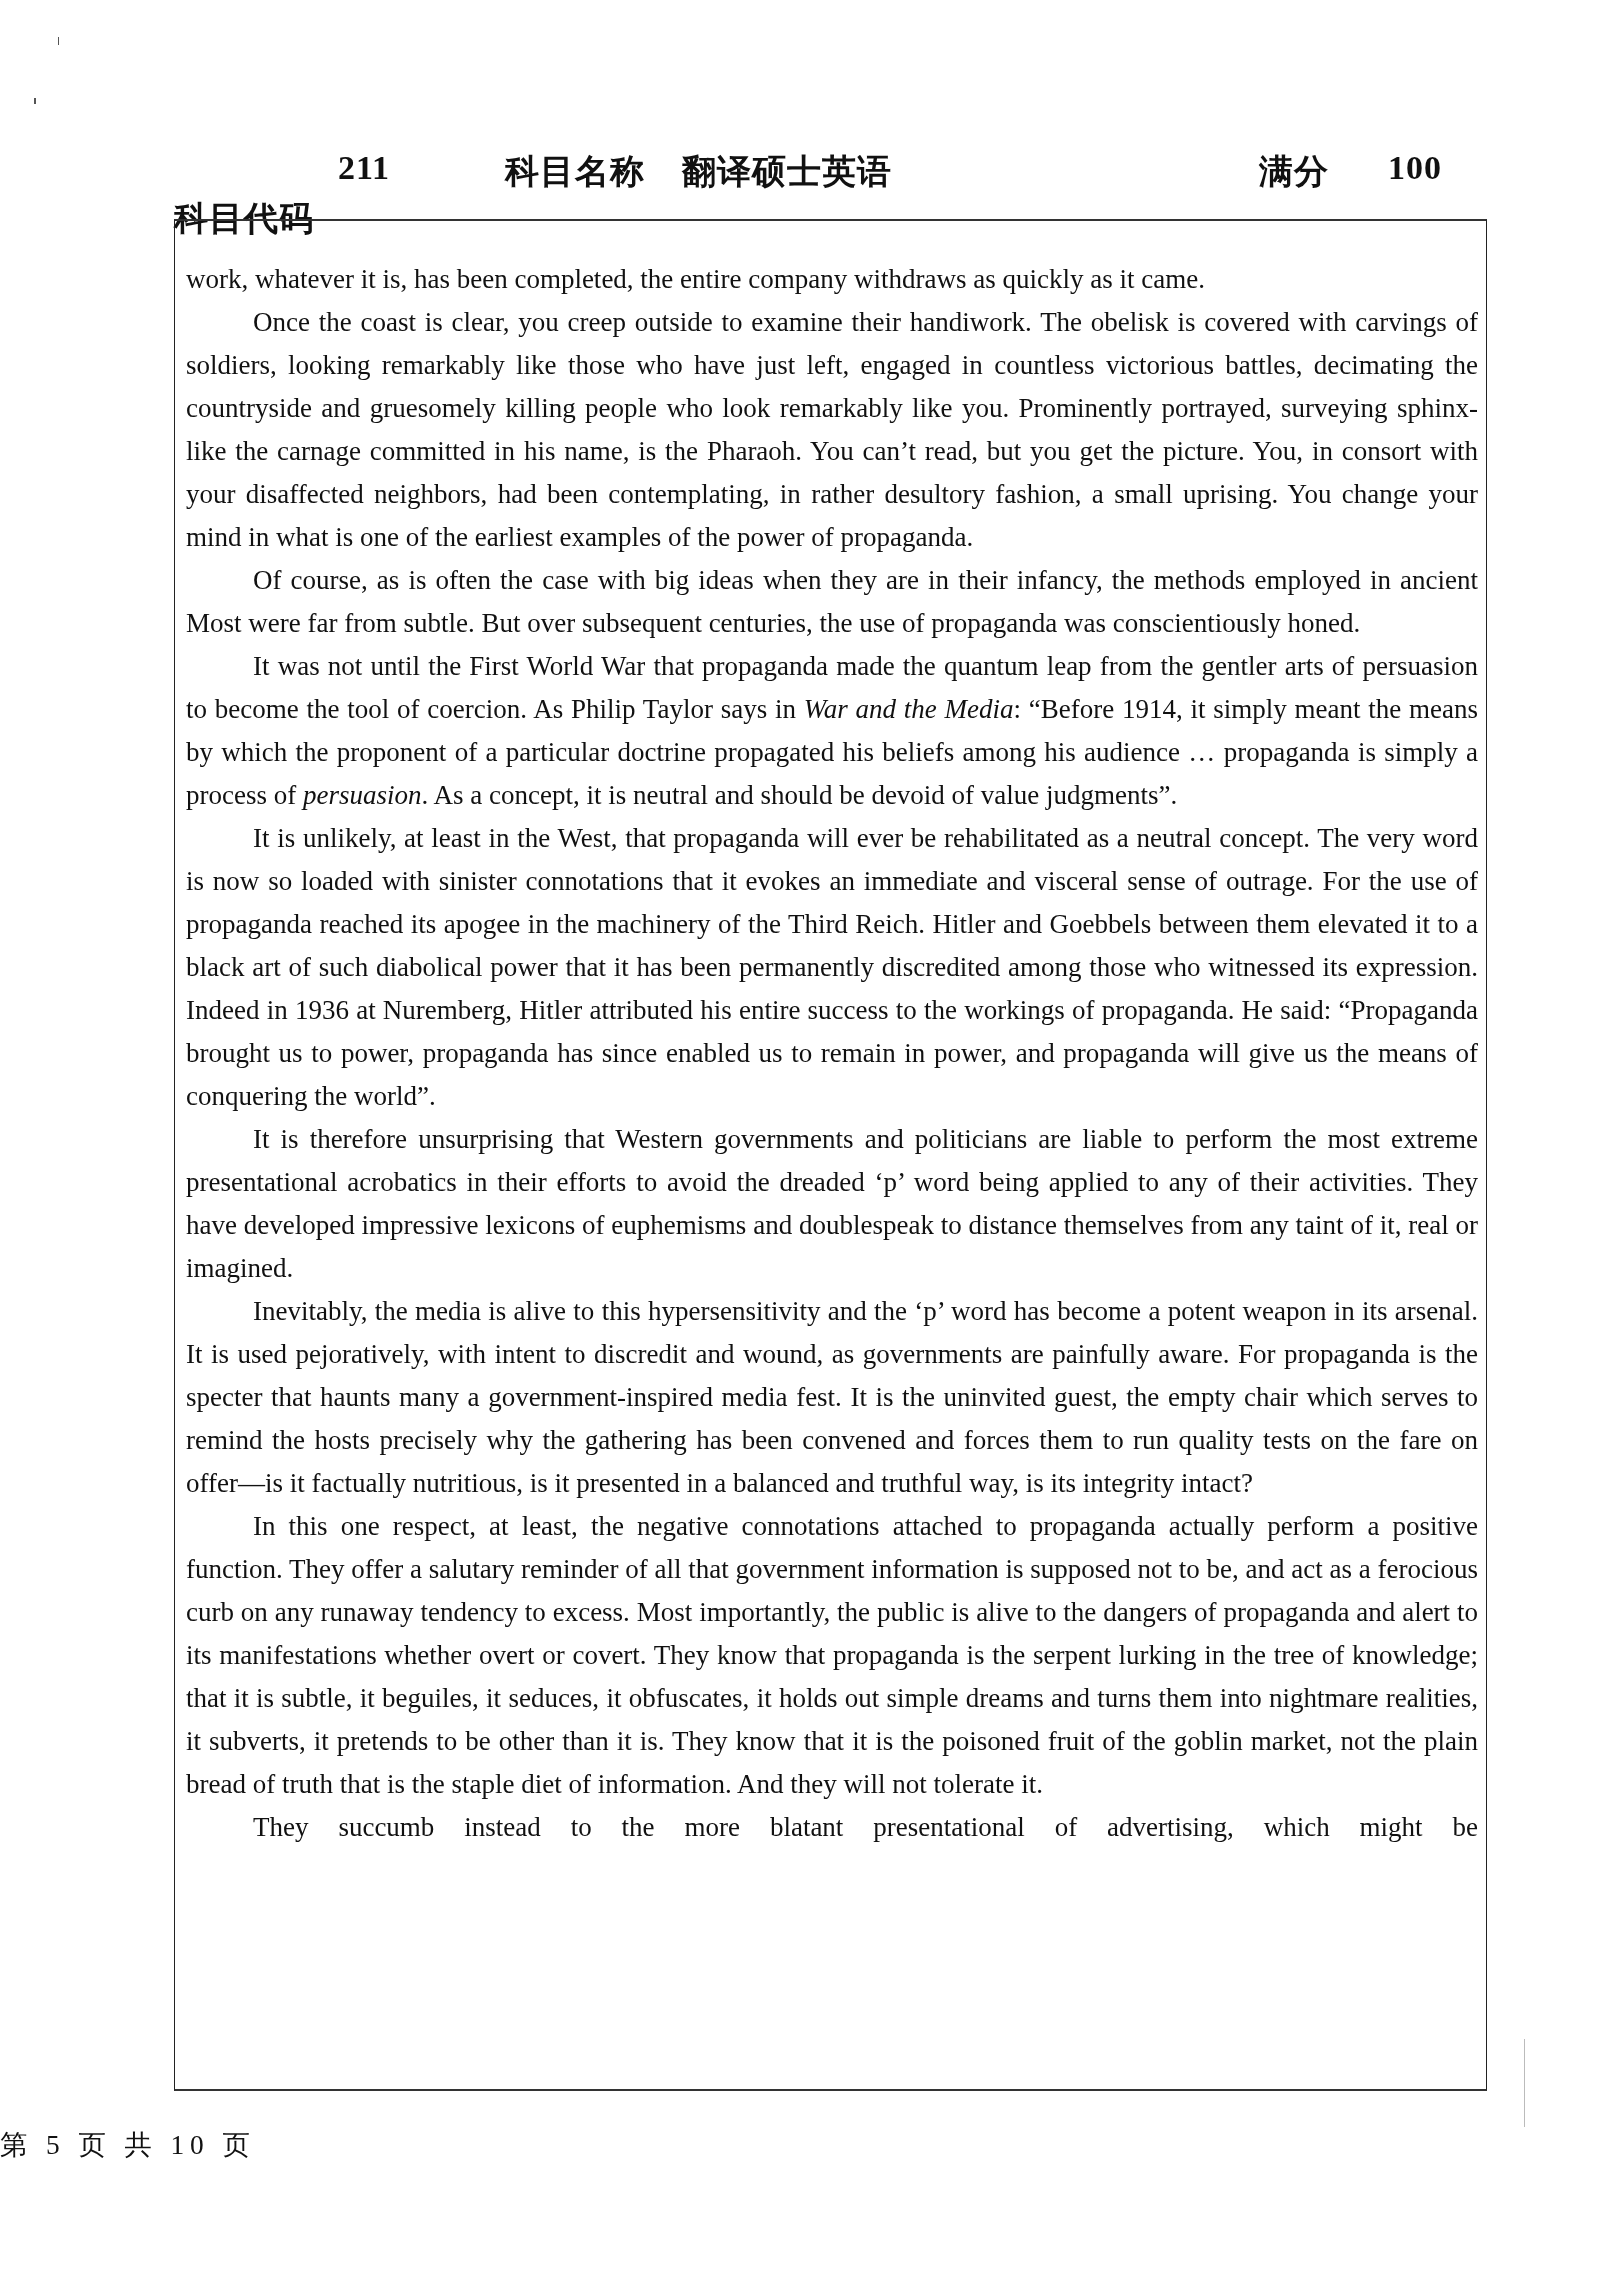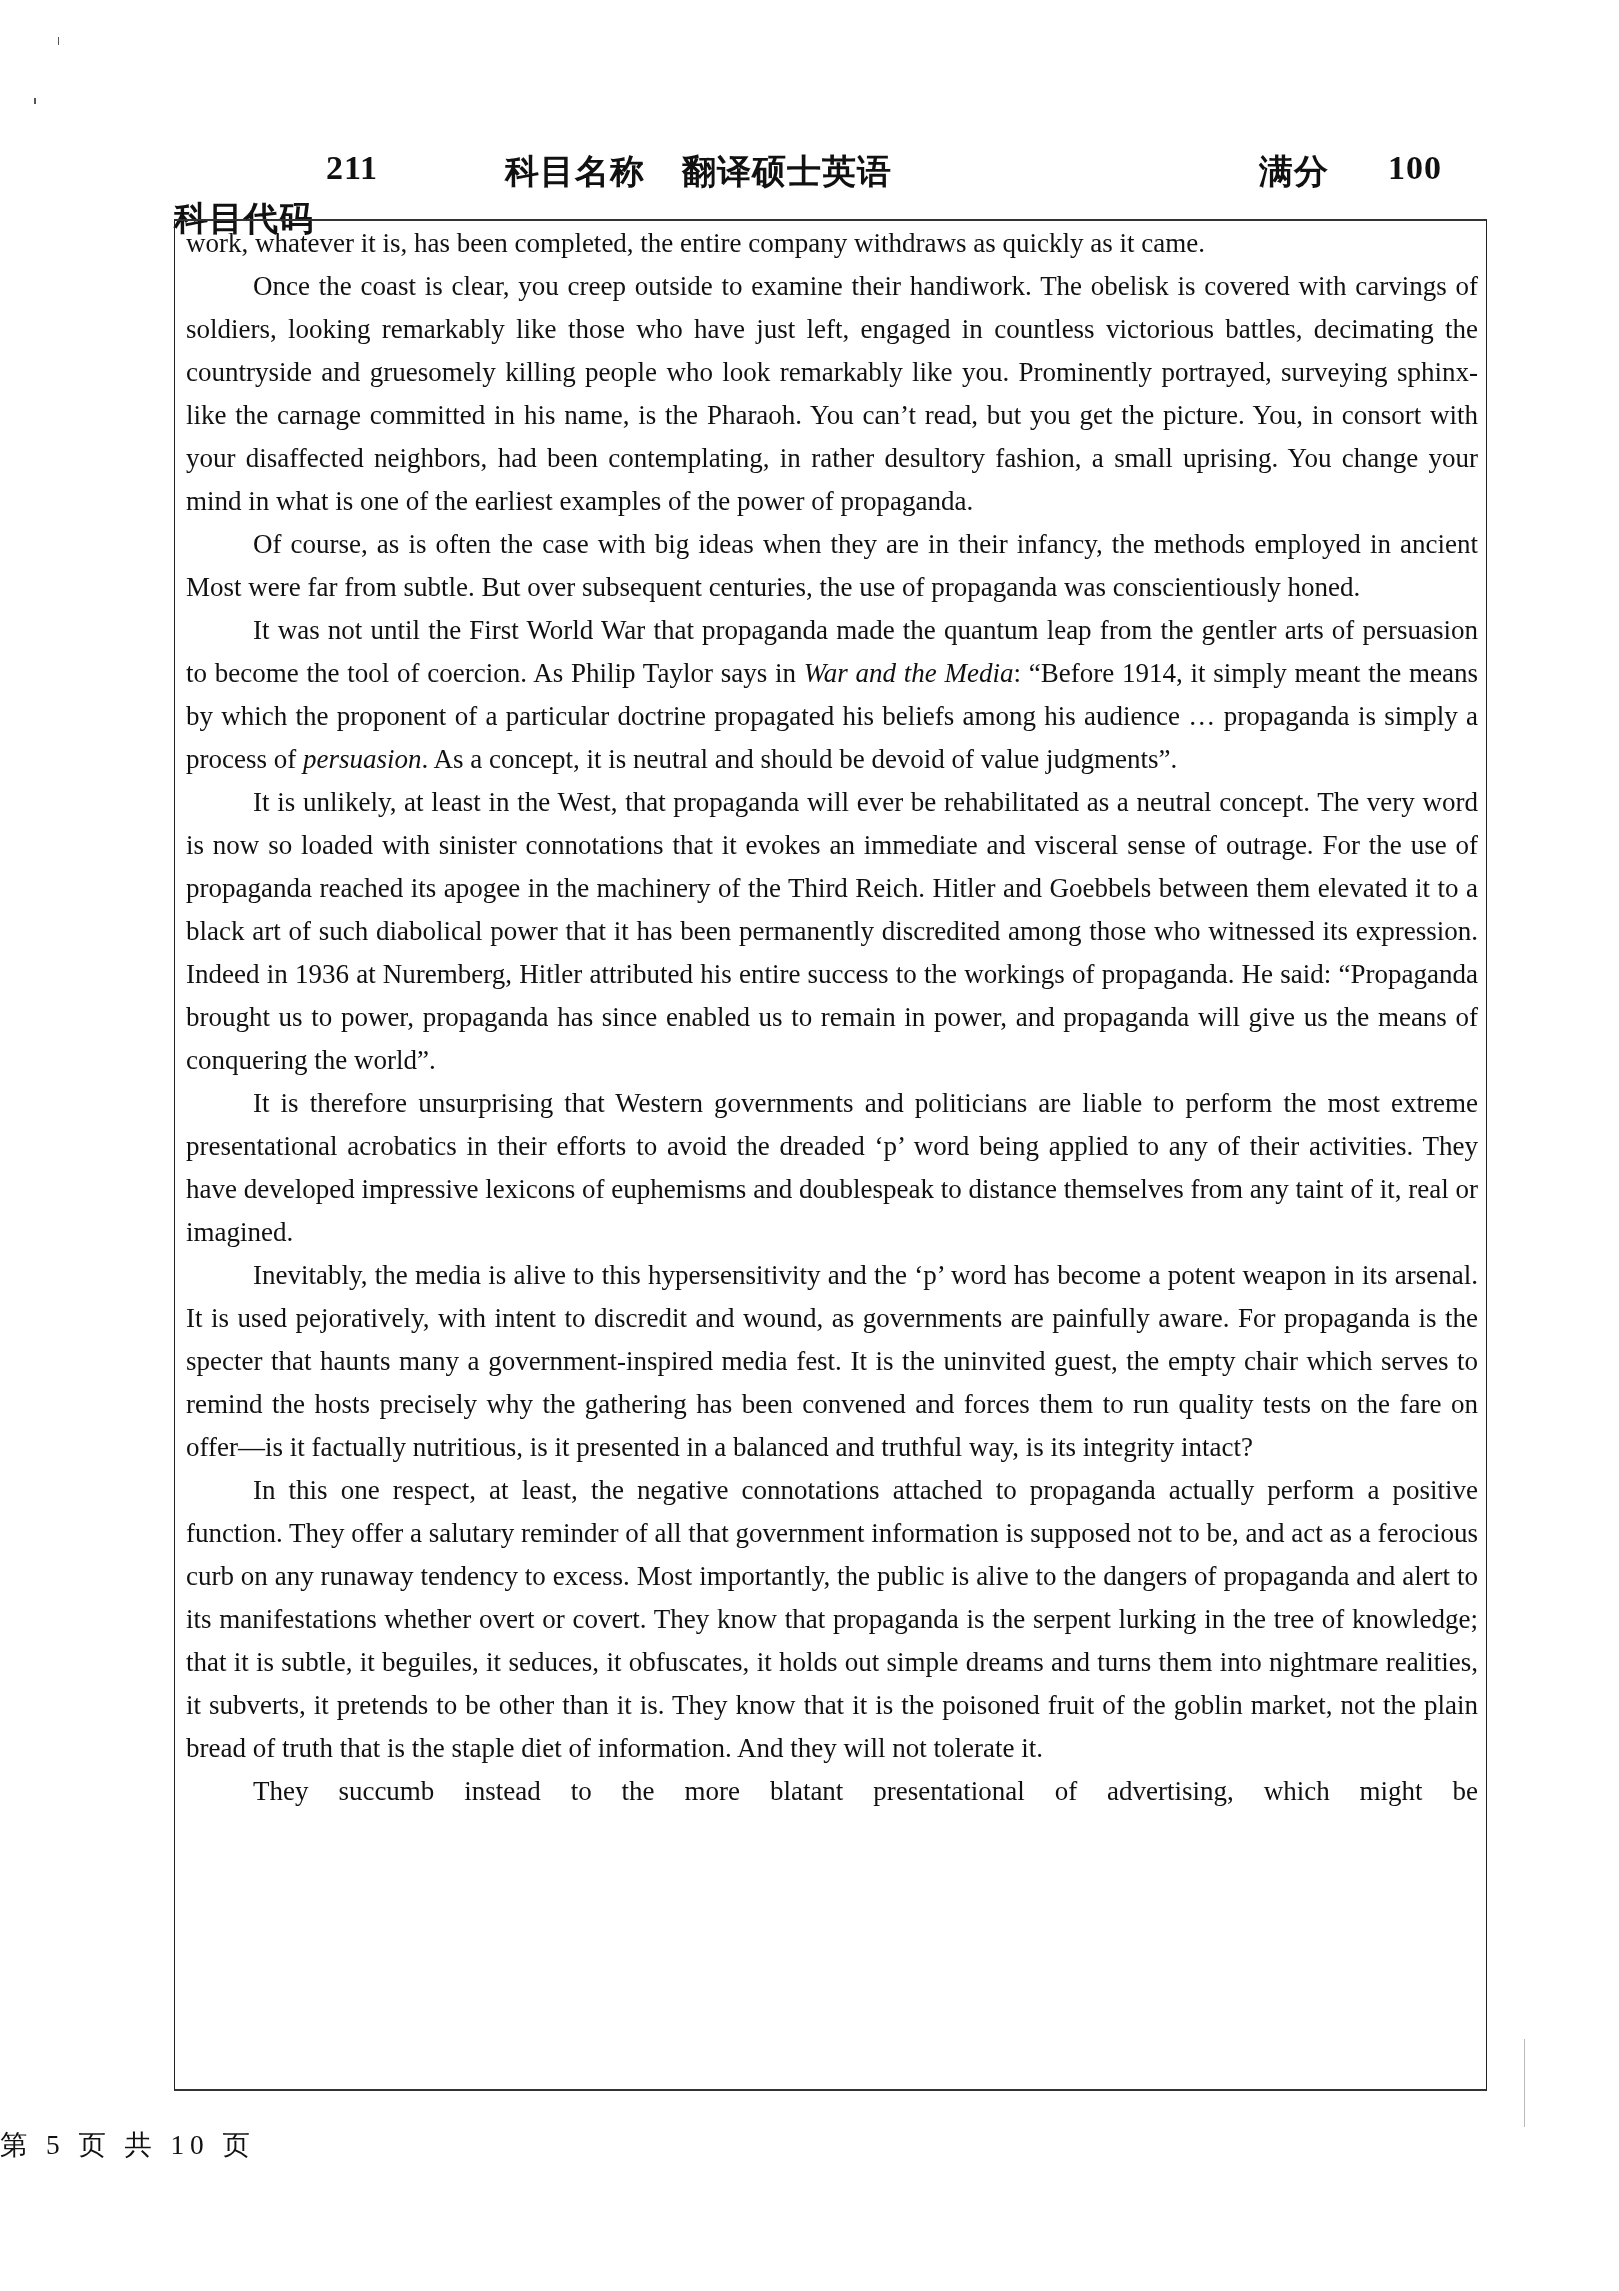--- a/index.html
+++ b/index.html
@@ -6,32 +6,32 @@
   body { width:1619px; height:2292px; position:relative; overflow:hidden; color:#111; }
   .header { position:absolute; top:149px; left:174px; width:1315px; height:49px;
     font-family:"Liberation Serif","DejaVu Serif",serif; font-size:34px; font-weight:bold; letter-spacing:1px; }
   .header span { position:absolute; top:0; white-space:nowrap; }
   .box { position:absolute; left:174px; top:219px; width:1313px; height:1872px;
     border:1.5px solid #222; border-top:2.9px solid #333; border-bottom:2.9px solid #333; box-sizing:border-box; }
   .content { position:absolute; left:186px; top:222px; width:1292px;
     font-family:"Liberation Serif","DejaVu Serif",serif; font-size:27px; line-height:43px;
     text-align:justify; color:#111; }
   .content p { margin:0; text-indent:67px; }
-  .content p.cont { text-indent:0; }
+  .content p.cont { text-indent:0;margin-top:36px; }
   .content em { }
   .footer { position:absolute; top:2127px; left:0; width:1619px; text-align:left;
     font-family:"Liberation Serif","DejaVu Serif",serif; font-size:27.4px; letter-spacing:5.9px; }
   .speck { position:absolute; background:#555; }
 </style>
 </head>
 <body>
 
 <div class="header">
   <span style="left:0;margin-top:47px;">科目代码</span>
-  <span style="left:152px;">211</span>
+  <span style="left:164px;">211</span>
   <span style="left:331px;text-align:right;">科目名称</span>
   <span style="left:508px;">翻译硕士英语</span>
   <span style="left:1085px;font-family:Liberation Serif, serif;">满分</span>
   <span style="left:1214px;">100</span>
 </div>
 
 <div class="box"></div>
 
 <div class="content">
   <p class="cont">work, whatever it is, has been completed, the entire company withdraws as quickly as it came.</p>

